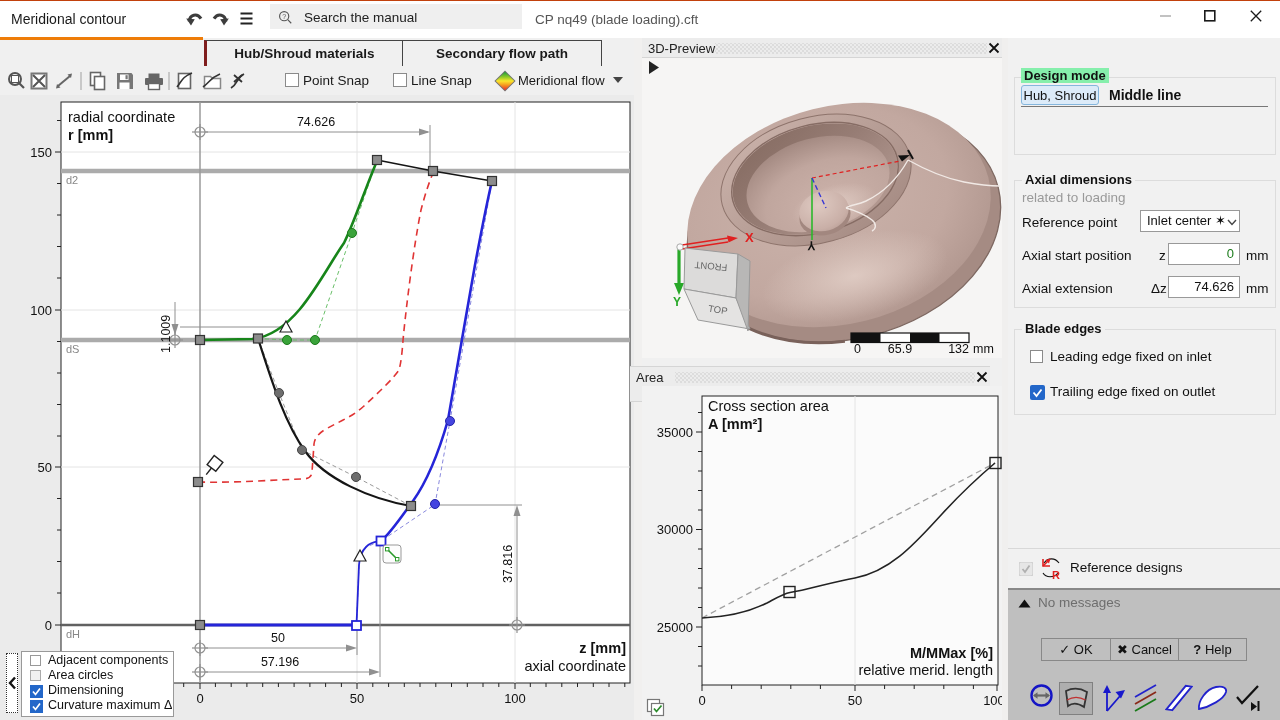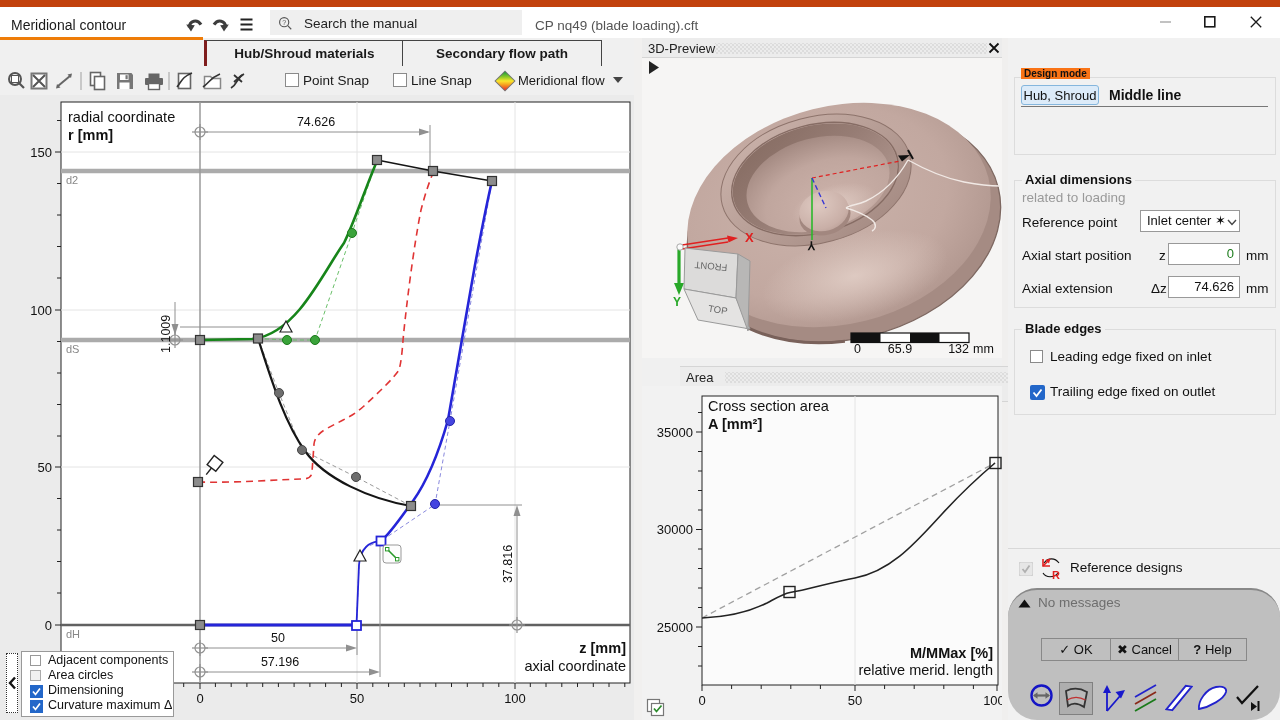--- a/index.html
+++ b/index.html
@@ -6,21 +6,21 @@
   body { font-family:"Liberation Sans", sans-serif; position:relative; background:#f0f0f0; }
   .abs { position:absolute; }
   .hdr-dots { background-color:#ececec; }
   .dots { position:absolute; top:5px; height:11px;
     background-image: radial-gradient(circle, #c9c9c9 0.6px, rgba(0,0,0,0) 0.8px),
                       radial-gradient(circle, #c9c9c9 0.6px, rgba(0,0,0,0) 0.8px);
     background-size: 4px 4px, 4px 4px; background-position: 0 0, 2px 2px; }
 </style></head>
 <body>
 
-<div class="abs" style="left:0;top:0;width:1280px;height:38px;background:#ffffff;border-top:7px solid #c2410c;">
+<div class="abs" style="left:0;top:0;width:1280px;height:38px;background:#ffffff;border-top:1px solid #c2410c;">
   <div class="abs" style="left:11px;top:10px;font-size:14px;color:#1a1a1a;">Meridional contour</div>
 
   <svg class="abs" style="left:186px;top:9px" width="18" height="18" viewBox="0 0 18 18">
     <path d="M3.2 11.5 C3.8 4.6, 11 2.6, 15 8.6" fill="none" stroke="#3d3d3d" stroke-width="3.2"></path>
     <path d="M0.2 8.6 L5.0 15.4 L8.8 9.2 Z" fill="#3d3d3d"></path>
   </svg>
   <svg class="abs" style="left:211px;top:9px" width="18" height="18" viewBox="0 0 18 18">
     <path d="M14.8 11.5 C14.2 4.6, 7 2.6, 3 8.6" fill="none" stroke="#3d3d3d" stroke-width="3.2"></path>
     <path d="M17.8 8.6 L13.0 15.4 L9.2 9.2 Z" fill="#3d3d3d"></path>
   </svg>
@@ -484,21 +484,21 @@
   <rect x="209" y="275" width="118" height="9.5" fill="#fff" stroke="#111" stroke-width="1.2"></rect>
   <rect x="209" y="275" width="29.5" height="9.5" fill="#111"></rect>
   <rect x="268" y="275" width="29.5" height="9.5" fill="#111"></rect>
   <text x="212" y="295" font-size="12.5" fill="#111">0</text>
   <text x="258" y="295" font-size="12.5" fill="#111" text-anchor="middle">65.9</text>
   <text x="327" y="295" font-size="12.5" fill="#111" text-anchor="end">132</text>
   <text x="331" y="295" font-size="12.5" fill="#111">mm</text>
 </svg>
 </div>
 
-<div class="abs hdr-dots" style="left:680px;top:366px;width:360px;height:36px;border-bottom:1px solid #d5d5d5;border-top:1px solid #d5d5d5;">
+<div class="abs hdr-dots" style="left:630px;top:366px;width:360px;height:36px;border-bottom:1px solid #d5d5d5;border-top:1px solid #d5d5d5;">
   <div class="dots" style="left:45px;width:300px;"></div>
   <div class="abs" style="left:6px;top:3px;font-size:13px;color:#222;">Area</div>
   <svg class="abs" style="left:346px;top:4px" width="12" height="12" viewBox="0 0 12 12">
       <path d="M1.5 1.5 L10.5 10.5 M10.5 1.5 L1.5 10.5" stroke="#111" stroke-width="1.8"></path>
     </svg>
 </div>
 <div class="abs" id="paneArea" style="left:642px;top:386px;width:360px;height:334px;background:#f2f2f2;">
 <svg width="360" height="334" viewBox="0 0 360 334" font-family="Liberation Sans, sans-serif">
 
   <rect x="60" y="10" width="296" height="289" fill="#fbfbfb" stroke="#222" stroke-width="1"></rect>
@@ -552,21 +552,21 @@
 <svg class="abs" style="left:646px;top:698px" width="20" height="19" viewBox="0 0 20 19">
   <rect x="1.5" y="1.5" width="12" height="12" fill="#fff" stroke="#777" stroke-width="1.2"></rect>
   <rect x="5.5" y="5.5" width="12" height="12" fill="#fff" stroke="#777" stroke-width="1.2"></rect>
   <path d="M8 10.5 L10.5 13.5 L15.5 7.5" stroke="#2a8a2a" stroke-width="1.7" fill="none"></path>
 </svg>
 
 <div class="abs" style="left:1008px;top:38px;width:272px;height:682px;background:#f1f1f1;">
 
 
   <div class="abs" style="left:6px;top:39px;width:262px;height:78px;border:1px solid #dcdcdc;"></div>
-  <div class="abs" style="left:13px;top:30px;font-size:10px;font-weight:bold;color:#111;background:#f97316;padding:0 3px;">Design mode</div>
+  <div class="abs" style="left:13px;top:30px;font-size:13px;font-weight:bold;color:#111;background:#86efac;padding:0 3px;">Design mode</div>
   <div class="abs" style="left:13px;top:47px;width:78px;height:20px;background:#dcebf9;border:1px solid #85b6dd;border-radius:3px;font-size:13px;color:#111;text-align:center;line-height:19px;">Hub, Shroud</div>
   <div class="abs" style="left:101px;top:49px;font-size:14px;color:#111;font-weight:bold;">Middle line</div>
   <div class="abs" style="left:13px;top:68px;width:247px;height:1px;background:#777;"></div>
 
   <div class="abs" style="left:6px;top:142px;width:262px;height:128px;border:1px solid #dcdcdc;"></div>
   <div class="abs" style="left:14px;top:134px;font-size:13px;font-weight:bold;color:#111;background:#f1f1f1;padding:0 3px;">Axial dimensions</div>
   <div class="abs" style="left:14px;top:152px;font-size:13.5px;color:#999;">related to loading</div>
   <div class="abs" style="left:14px;top:177px;font-size:13.5px;color:#111;">Reference point</div>
   <div class="abs" style="left:132px;top:172px;width:100px;height:22px;background:#fff;border:1px solid #999;">
     <div class="abs" style="left:6px;top:2px;font-size:13px;color:#111;">Inlet center ✶</div>
@@ -602,21 +602,21 @@
       <path d="M4 6 C8 0.5, 15 0.5, 19 6" fill="none" stroke="#111" stroke-width="1.1"></path>
       <path d="M18 16 C14 21, 6 21, 3 16" fill="none" stroke="#111" stroke-width="1.1"></path>
       <path d="M3 2 L3 9 L10 9" fill="none" stroke="#e02020" stroke-width="1.6"></path>
       <path d="M3 9 L9 3" stroke="#e02020" stroke-width="1.6"></path>
         <path d="M10.5 1.5 L5.5 3 L9 6.5 Z" fill="#e02020"></path>
       <text x="12" y="22" font-size="11" font-weight="bold" fill="#e02020">R</text>
     </svg>
     <div class="abs" style="left:62px;top:11px;font-size:13.5px;color:#111;">Reference designs</div>
   </div>
 
-  <div class="abs" style="left:0;top:550px;width:272px;height:132px;background:#bfbfbf;border-top:2px solid #888;border-radius:29px;">
+  <div class="abs" style="left:0;top:550px;width:272px;height:132px;background:#bfbfbf;border-top:2px solid #888;">
     <svg class="abs" style="left:10px;top:9px" width="13" height="9" viewBox="0 0 13 9">
         <path d="M6.5 0.5 L12.5 8.5 L0.5 8.5 Z" fill="#111"></path>
       </svg>
     <div class="abs" style="left:30px;top:5px;font-size:13.5px;color:#6e6e6e;">No messages</div>
     <div class="abs" style="left:33px;top:48px;width:206px;height:23px;border:1px solid #888;padding-left:22px;">
       <div class="abs" style="left:0;top:0;width:69px;height:21px;border-right:1px solid #888;text-align:center;font-size:13px;color:#111;line-height:21px;">✓ OK</div>
       <div class="abs" style="left:69px;top:0;width:68px;height:21px;border-right:1px solid #888;text-align:center;font-size:13px;color:#111;line-height:21px;">✖ Cancel</div>
       <div class="abs" style="left:137px;top:0;width:67px;height:21px;text-align:center;font-size:13px;color:#111;line-height:21px;"><b>?</b> Help</div>
     </div>
 

